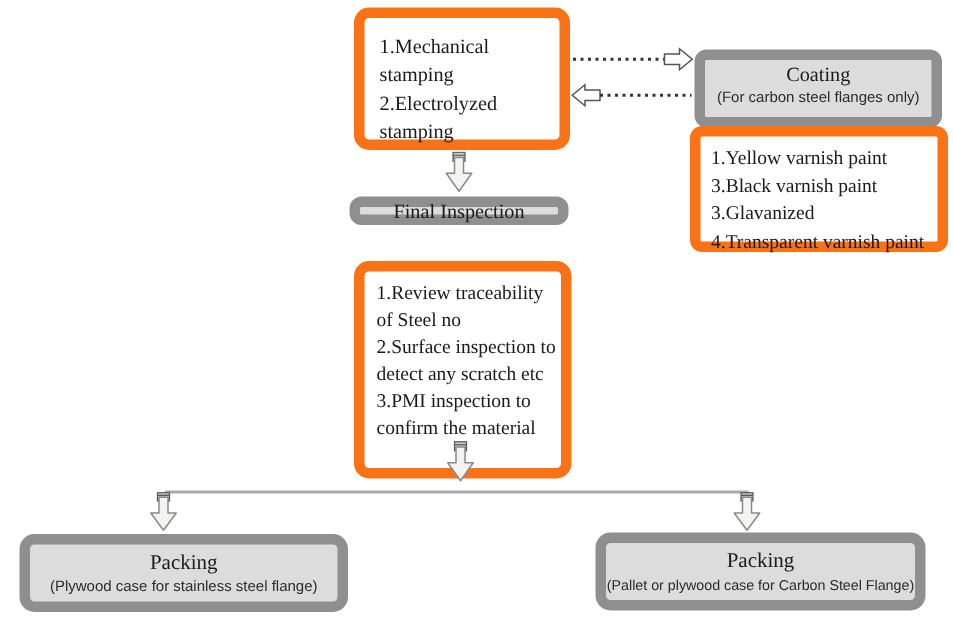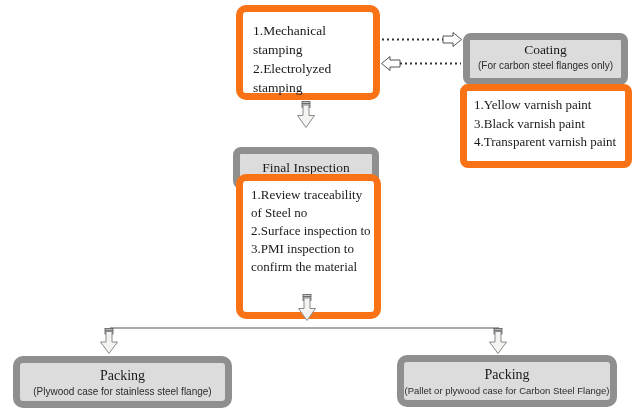--- a/index.html
+++ b/index.html
@@ -7,21 +7,21 @@
     position:relative;width:635px;height:413px;background:#fff;
     font-family:"Liberation Serif", serif;color:#1a1a1a;overflow:hidden;
   }
   .box{position:absolute;box-sizing:border-box;border:7px solid #f97316;border-radius:10px;background:#fff;}
   .box.gray{background:#dcdcdc;border-color:#8f8f8f;}
   .lines{font-size:13px;line-height:18.5px;white-space:nowrap;}
   .stamping{left:236px;top:5px;width:144px;height:95px;padding:9px 10px;}
   .stamping .lines{font-size:13.5px;line-height:19px;}
   .coating{left:463px;top:33px;width:165px;height:52px;border-radius:8px;text-align:center;padding-top:2px;}
   .paints{left:460px;top:84px;width:172px;height:84px;padding:5px 3px 5px 7px;border-radius:8px;}
-  .final{left:233px;top:131px;width:146px;height:42px;border-radius:8px;text-align:center;display:flex;align-items:center;justify-content:center;margin-top:16px;}
+  .final{left:233px;top:131px;width:146px;height:19px;border-radius:8px;text-align:center;display:flex;align-items:center;justify-content:center;}
   .inspection{left:236px;top:174px;width:145px;height:145px;padding:5px 5px 5px 8px;}
   .inspection .lines{line-height:18px;}
   .packing-left{left:13px;top:356px;width:219px;height:52px;text-align:center;padding-top:5px;}
   .packing-right{left:397px;top:355px;width:220px;height:52px;text-align:center;padding-top:5px;}
   .title{font-size:13.5px;}
   .packing-title{font-size:14px;}
   .subtitle{font-family:"Liberation Sans", sans-serif;font-size:10px;color:#2b2b2b;margin-top:2px;white-space:nowrap;}
   .subtitle.small{font-size:9.5px;}
   .abs{position:absolute;}
   .split-line{position:absolute;left:110px;top:327px;width:389px;height:0;border-top:2px solid #a9a9a9;}
@@ -52,40 +52,42 @@
 
   <div class="box gray coating">
     <div class="title">Coating</div>
     <div class="subtitle">(For carbon steel flanges only)</div>
   </div>
 
   <div class="box paints">
     <div class="lines">
         <div>1.Yellow varnish paint</div>
         <div>3.Black varnish paint</div>
+        <div>3.Glavanized</div>
         <div>4.Transparent varnish paint</div>
       </div>
   </div>
 
   <svg class="abs" style="left:295px;top:101px;" width="22" height="28" viewBox="0 0 22 28">
     <rect x="7" y="0.5" width="8" height="6" fill="#c9c9c9" stroke="#555" stroke-width="0.8"></rect>
     <line x1="7" y1="2.5" x2="15" y2="2.5" stroke="#555" stroke-width="0.8"></line>
     <line x1="7" y1="4.5" x2="15" y2="4.5" stroke="#555" stroke-width="0.8"></line>
     <path d="M8,4 L14,4 L14,14.5 L19.5,14.5 L11,26.5 L2.5,14.5 L8,14.5 Z" fill="#f3f3f1" stroke="#8a8a8a" stroke-width="1" stroke-linejoin="round"></path>
   </svg>
 
   <div class="box gray final">
     <div class="title">Final Inspection</div>
   </div>
 
   <div class="box inspection">
     <div class="lines">
         <div>1.Review traceability</div>
         <div>of Steel no</div>
         <div>2.Surface inspection to</div>
+        <div>detect any scratch etc</div>
         <div>3.PMI inspection to</div>
         <div>confirm the material</div>
       </div>
   </div>
 
   <svg class="abs" style="left:296px;top:294px;" width="22" height="28" viewBox="0 0 22 28">
     <rect x="7" y="0.5" width="8" height="6" fill="#c9c9c9" stroke="#555" stroke-width="0.8"></rect>
     <line x1="7" y1="2.5" x2="15" y2="2.5" stroke="#555" stroke-width="0.8"></line>
     <line x1="7" y1="4.5" x2="15" y2="4.5" stroke="#555" stroke-width="0.8"></line>
     <path d="M8,4 L14,4 L14,14.5 L19.5,14.5 L11,26.5 L2.5,14.5 L8,14.5 Z" fill="#f3f3f1" stroke="#8a8a8a" stroke-width="1" stroke-linejoin="round"></path>

